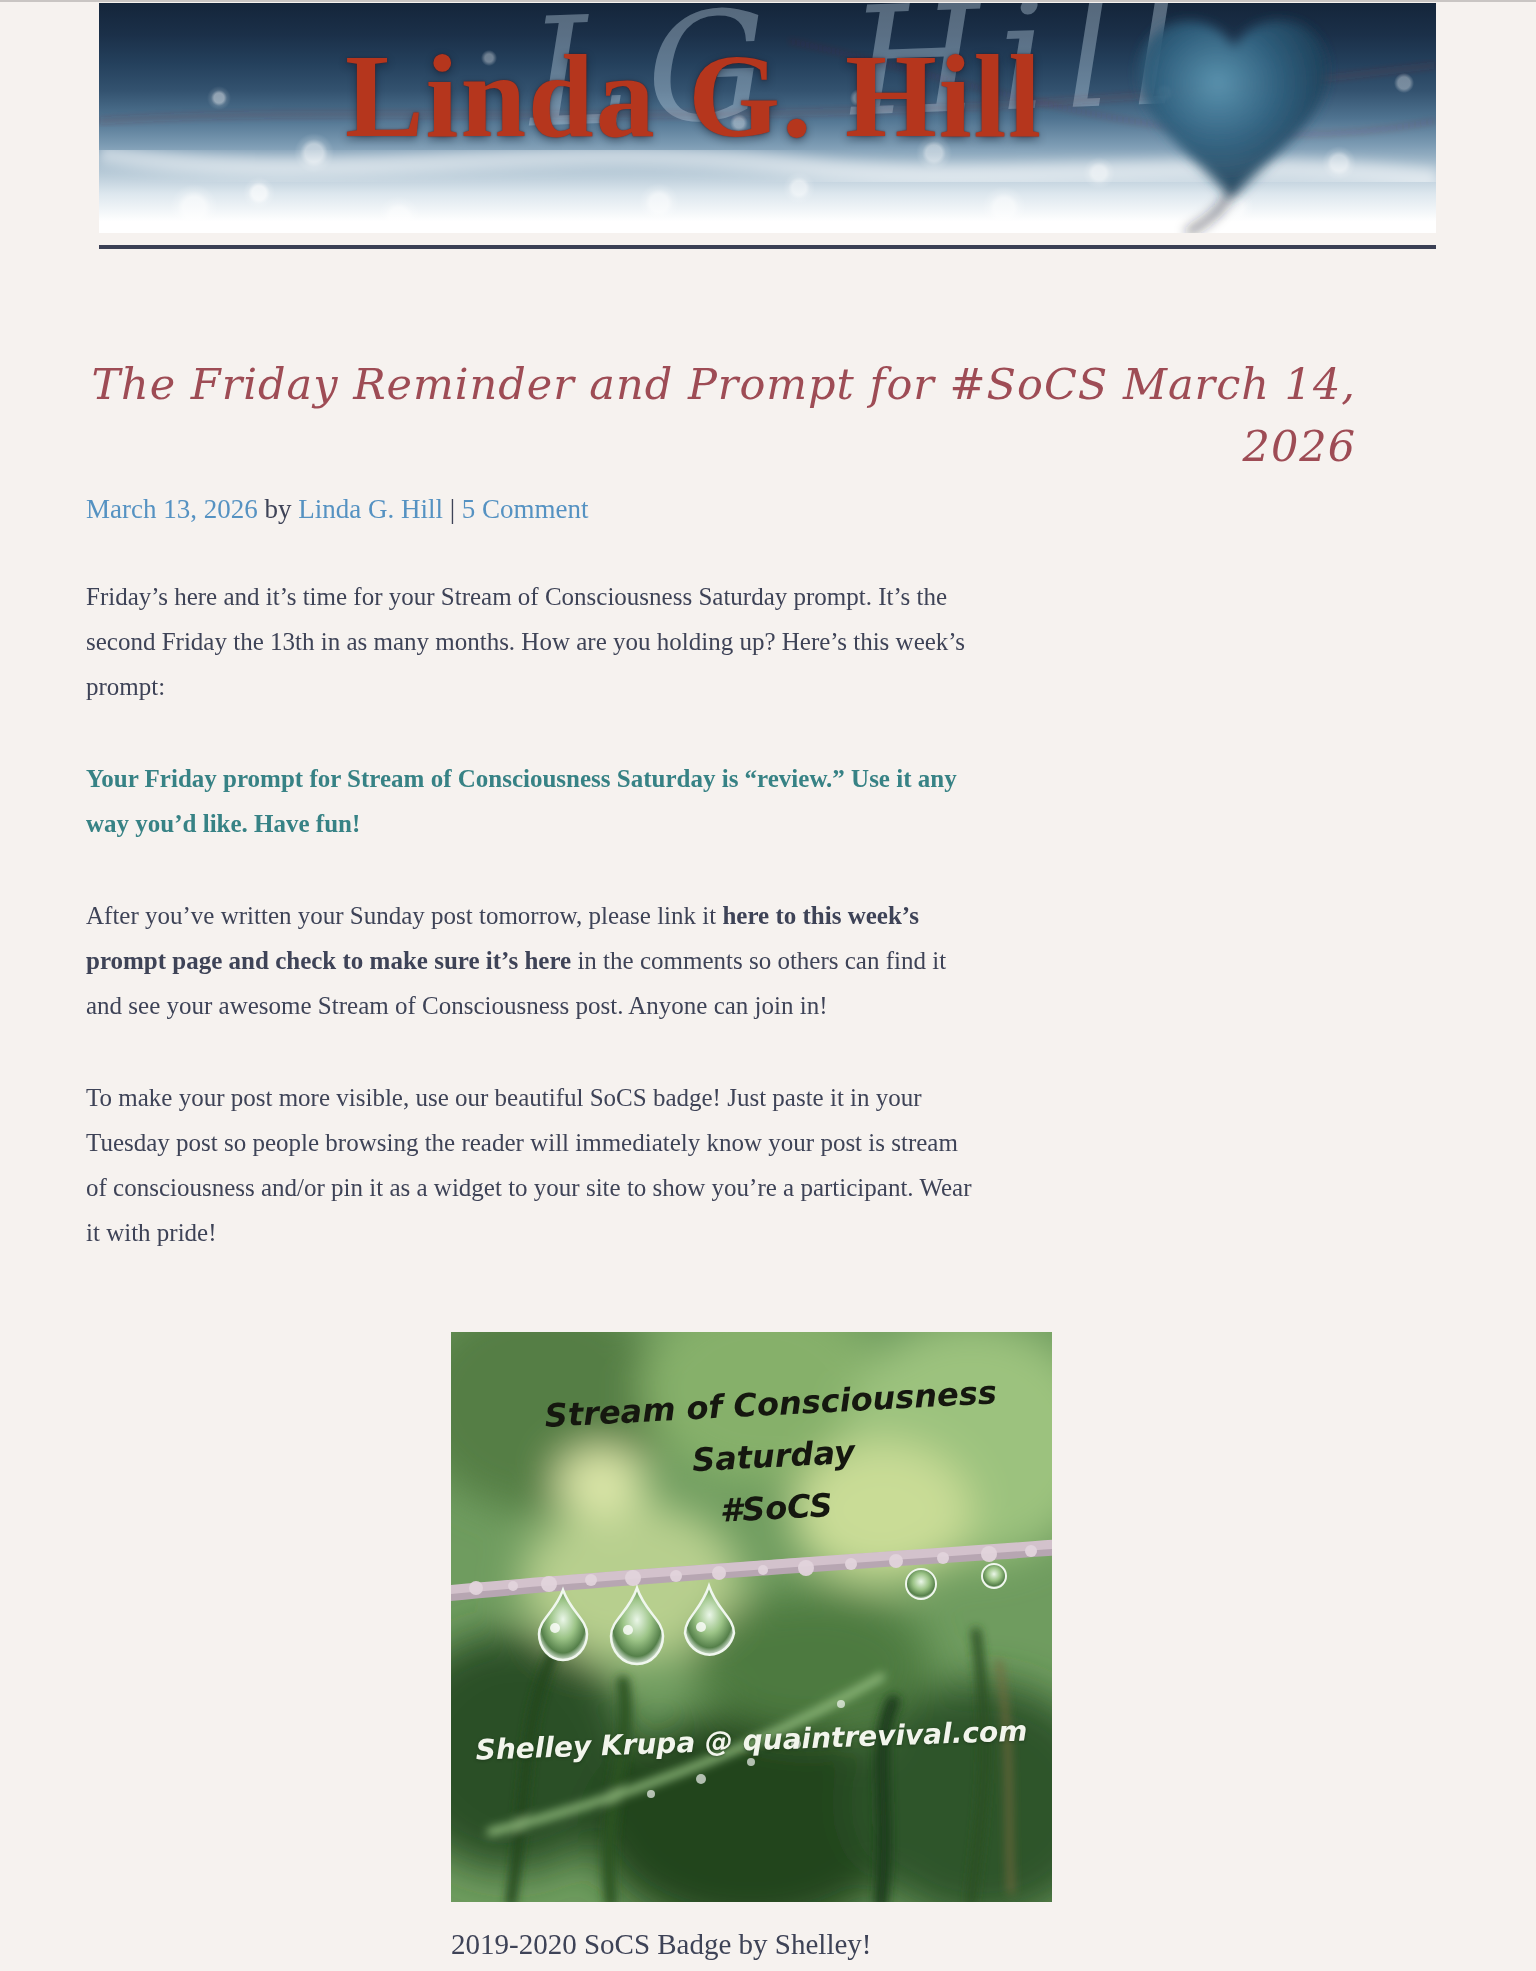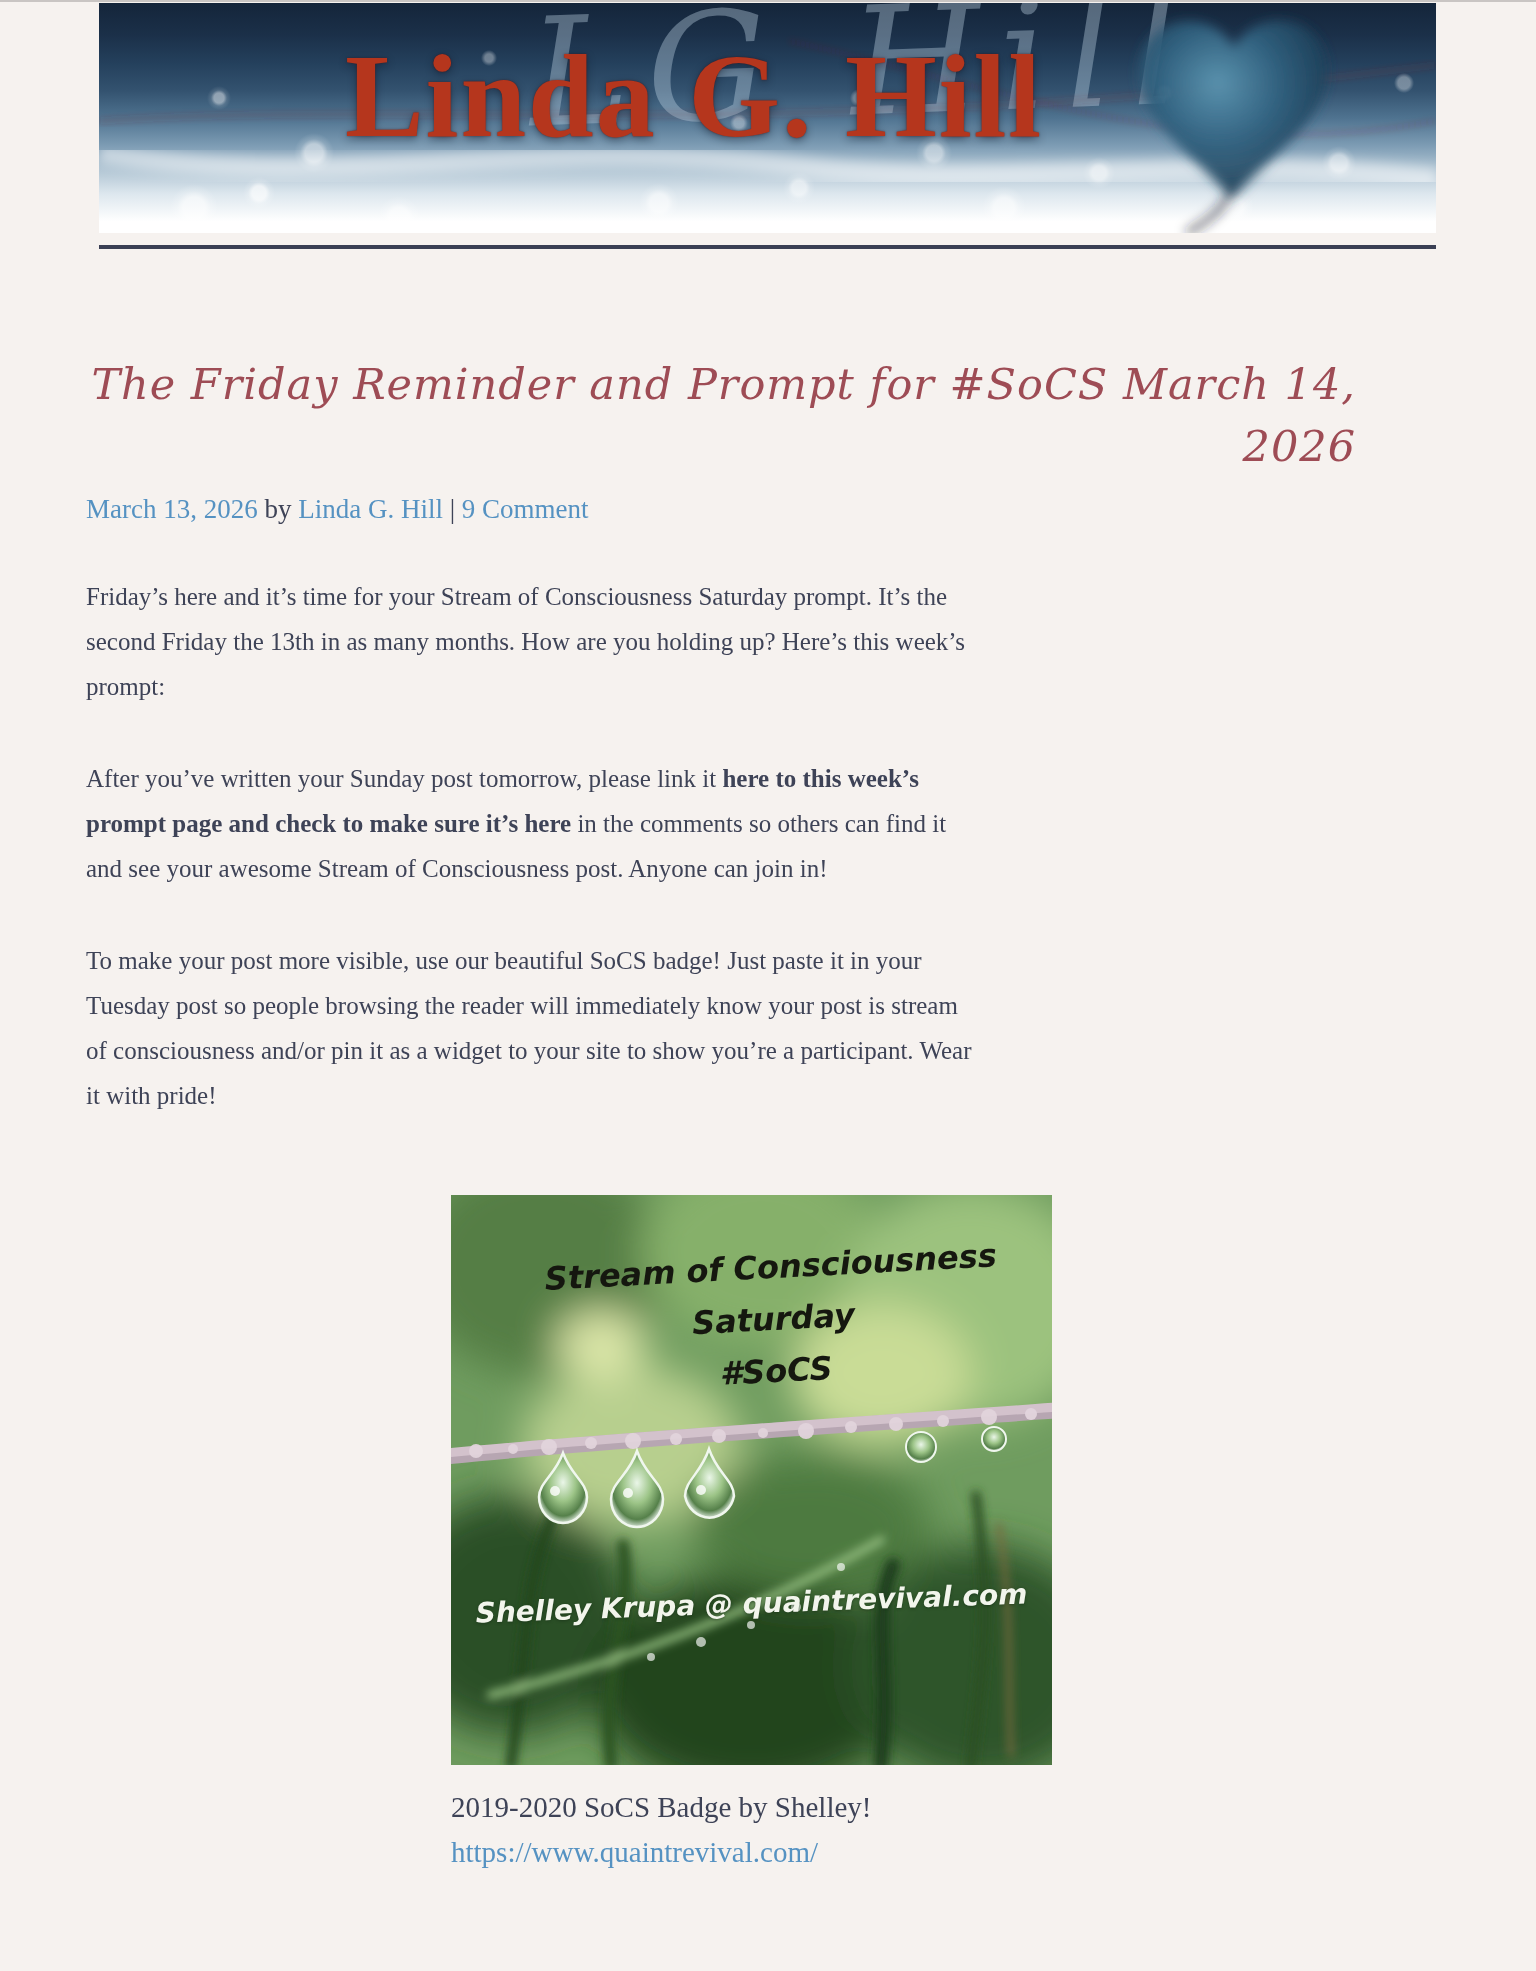--- a/index.html
+++ b/index.html
@@ -134,27 +134,29 @@
 
 <main>
   <article>
     <h2 class="post-title">The Friday Reminder and Prompt for #SoCS March 14, 2026</h2>
 
     <div class="meta">
       <a>March 13, 2026</a>
       <span>by</span>
       <a>Linda G. Hill</a>
       <span>|</span>
-      <a>9 Comment</a>
+      <a>5 Comment</a>
     </div>
 
     <p>Friday’s here and it’s time for your Stream of Consciousness Saturday prompt. It’s the
 second Friday the 13th in as many months. How are you holding up? Here’s this week’s
 prompt:</p>
 
+    <p class="prompt">Your Friday prompt for Stream of Consciousness Saturday is “review.” Use it any
+way you’d like. Have fun!</p>
 
     <p><span>After you’ve written your Sunday post tomorrow, please link it </span><a class="inline-link">here to this week’s
 prompt page and check to make sure it’s here</a><span> in the comments so others can find it
 and see your awesome Stream of Consciousness post. Anyone can join in!</span></p>
 
     <p>To make your post more visible, use our beautiful SoCS badge! Just paste it in your
 Tuesday post so people browsing the reader will immediately know your post is stream
 of consciousness and/or pin it as a widget to your site to show you’re a participant. Wear
 it with pride!</p>
 

